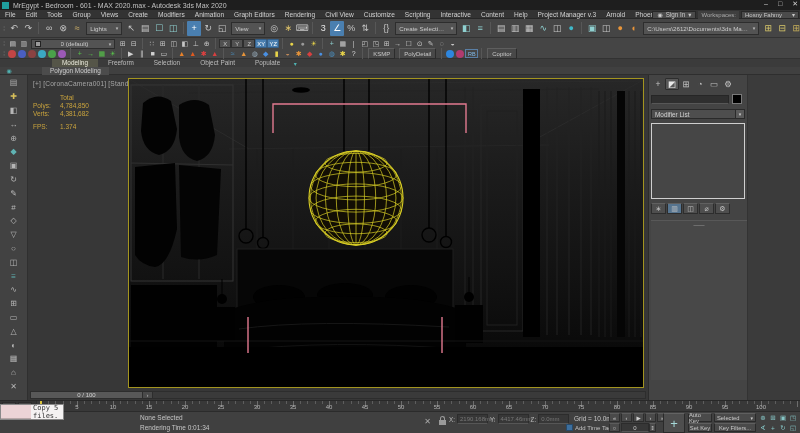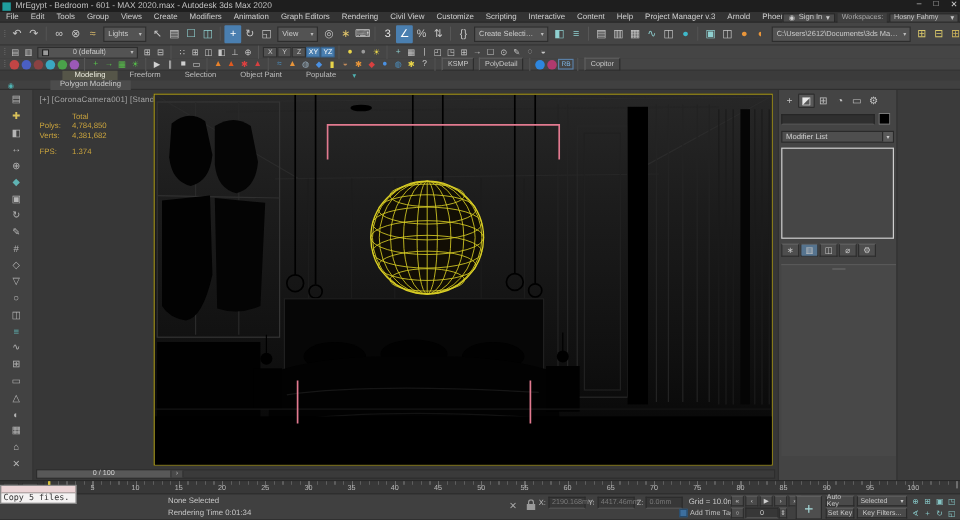--- a/index.html
+++ b/index.html
@@ -113,21 +113,21 @@
            background:repeating-linear-gradient(90deg,#5d5d5d 0 1px,transparent 1px 7.2px); }
   #ruler .ticks5 { position:absolute; left:4px; right:0; top:0; height:6px;
            background:repeating-linear-gradient(90deg,#6d6d6d 0 1px,transparent 1px 36px); }
   .tick-label { position:absolute; top:3px; transform:translateX(-50%); font-size:6px; color:#b4b4b4; }
   #frame-marker { position:absolute; left:3px; top:0; width:2px; height:11px; background:#d8c23a; }
 
   
   #statusbar { position:absolute; left:0; top:411px; width:800px; height:22px; background:#404040;
                border-top:1px solid #2b2b2b; font-size:6.5px; }
   #listener { position:absolute; left:0; top:404px; width:64px; height:16px; border:1px solid #8a8a8a;
-              z-index:6; display:flex; flex-direction:column; }
+              z-index:6; display:flex; flex-direction:row; }
   #listener .pink { flex:1; background:#ecd4d6; border-bottom:1px solid #b8a8a8; }
   #listener .white { flex:1; background:#f4f2f2; color:#333; font-family:"DejaVu Sans Mono",monospace;
               font-size:7px; display:flex; align-items:center; padding-left:2px; }
   .sb-text { position:absolute; color:#c6c6c6; }
   .field { background:#373737; border:1px solid #2c2c2c; border-bottom-color:#565656; color:#787878;
            height:10px; display:inline-flex; align-items:center; padding:0 2px; font-size:6px; }
   #coords { position:absolute; left:449px; top:2px; display:flex; align-items:center; gap:2px; }
   #coords .axl { color:#b8b8b8; font-size:6.3px; }
   #coords .field { width:31px; }
   .lockbody { position:absolute; width:7px; height:5px; background:#9a9a9a; }

